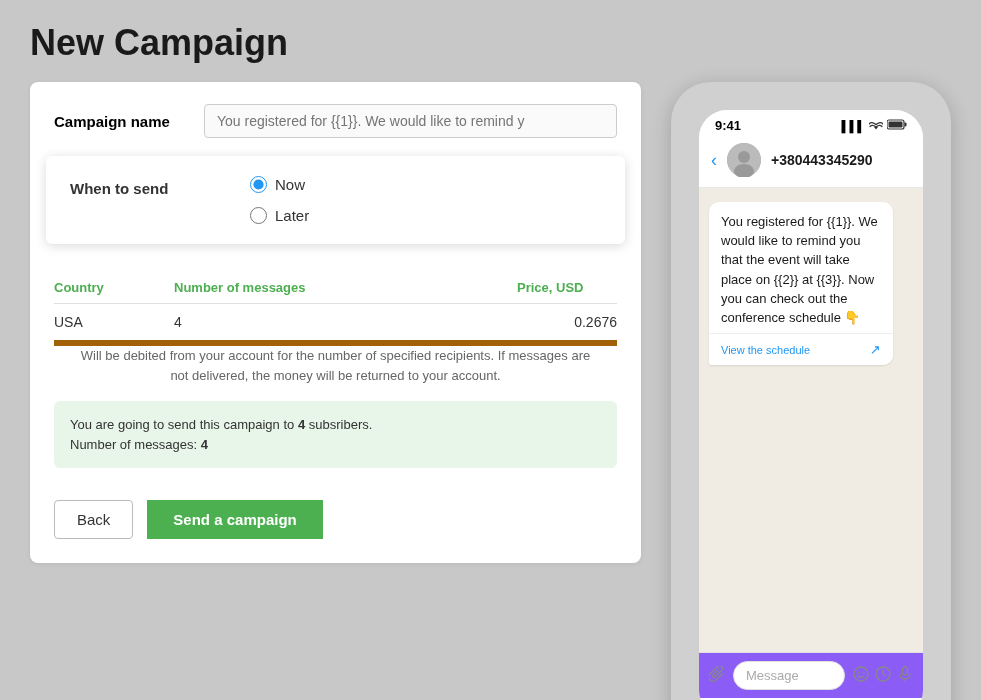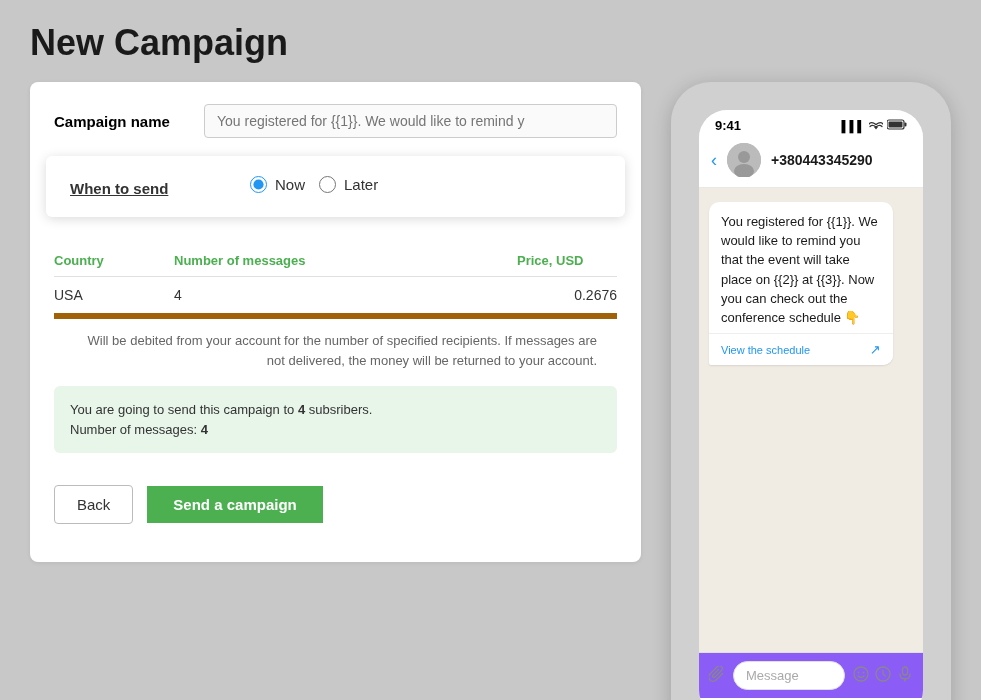--- a/index.html
+++ b/index.html
@@ -80,26 +80,25 @@
       gap: 30px;
     }
 
     .when-label {
       font-size: 15px;
       font-weight: 600;
       color: #333;
       width: 150px;
       flex-shrink: 0;
       padding-top: 4px;
-      text-decoration: underline;
     }
 
     .radio-options {
       display: flex;
-      flex-direction: row;
+      flex-direction: column;
       gap: 14px;
     }
 
     .radio-option {
       display: flex;
       align-items: center;
       gap: 8px;
       cursor: pointer;
     }
 
@@ -172,22 +171,22 @@
     .cell-price {
       font-size: 14px;
       color: #333;
       text-align: right;
       width: 100px;
     }
 
     .debit-note {
       font-size: 13px;
       color: #666;
-      text-align: right;
-      margin-top: 12px;
+      text-align: center;
+      margin-top: 0;
       line-height: 1.5;
       padding: 0 20px;
     }
 
     
     .info-box {
       background: #e8f5e9;
       border-radius: 6px;
       margin: 16px 24px;
       padding: 14px 16px;
@@ -199,21 +198,20 @@
       line-height: 1.5;
     }
 
     .info-box-text strong {
       font-weight: 700;
     }
 
     
     .buttons-row {
       display: flex;
-      align-items: center;
       gap: 14px;
       padding: 16px 24px 24px 24px;
     }
 
     .btn-back {
       border: 1px solid #bbb;
       background: #fff;
       color: #333;
       border-radius: 4px;
       padding: 10px 22px;

